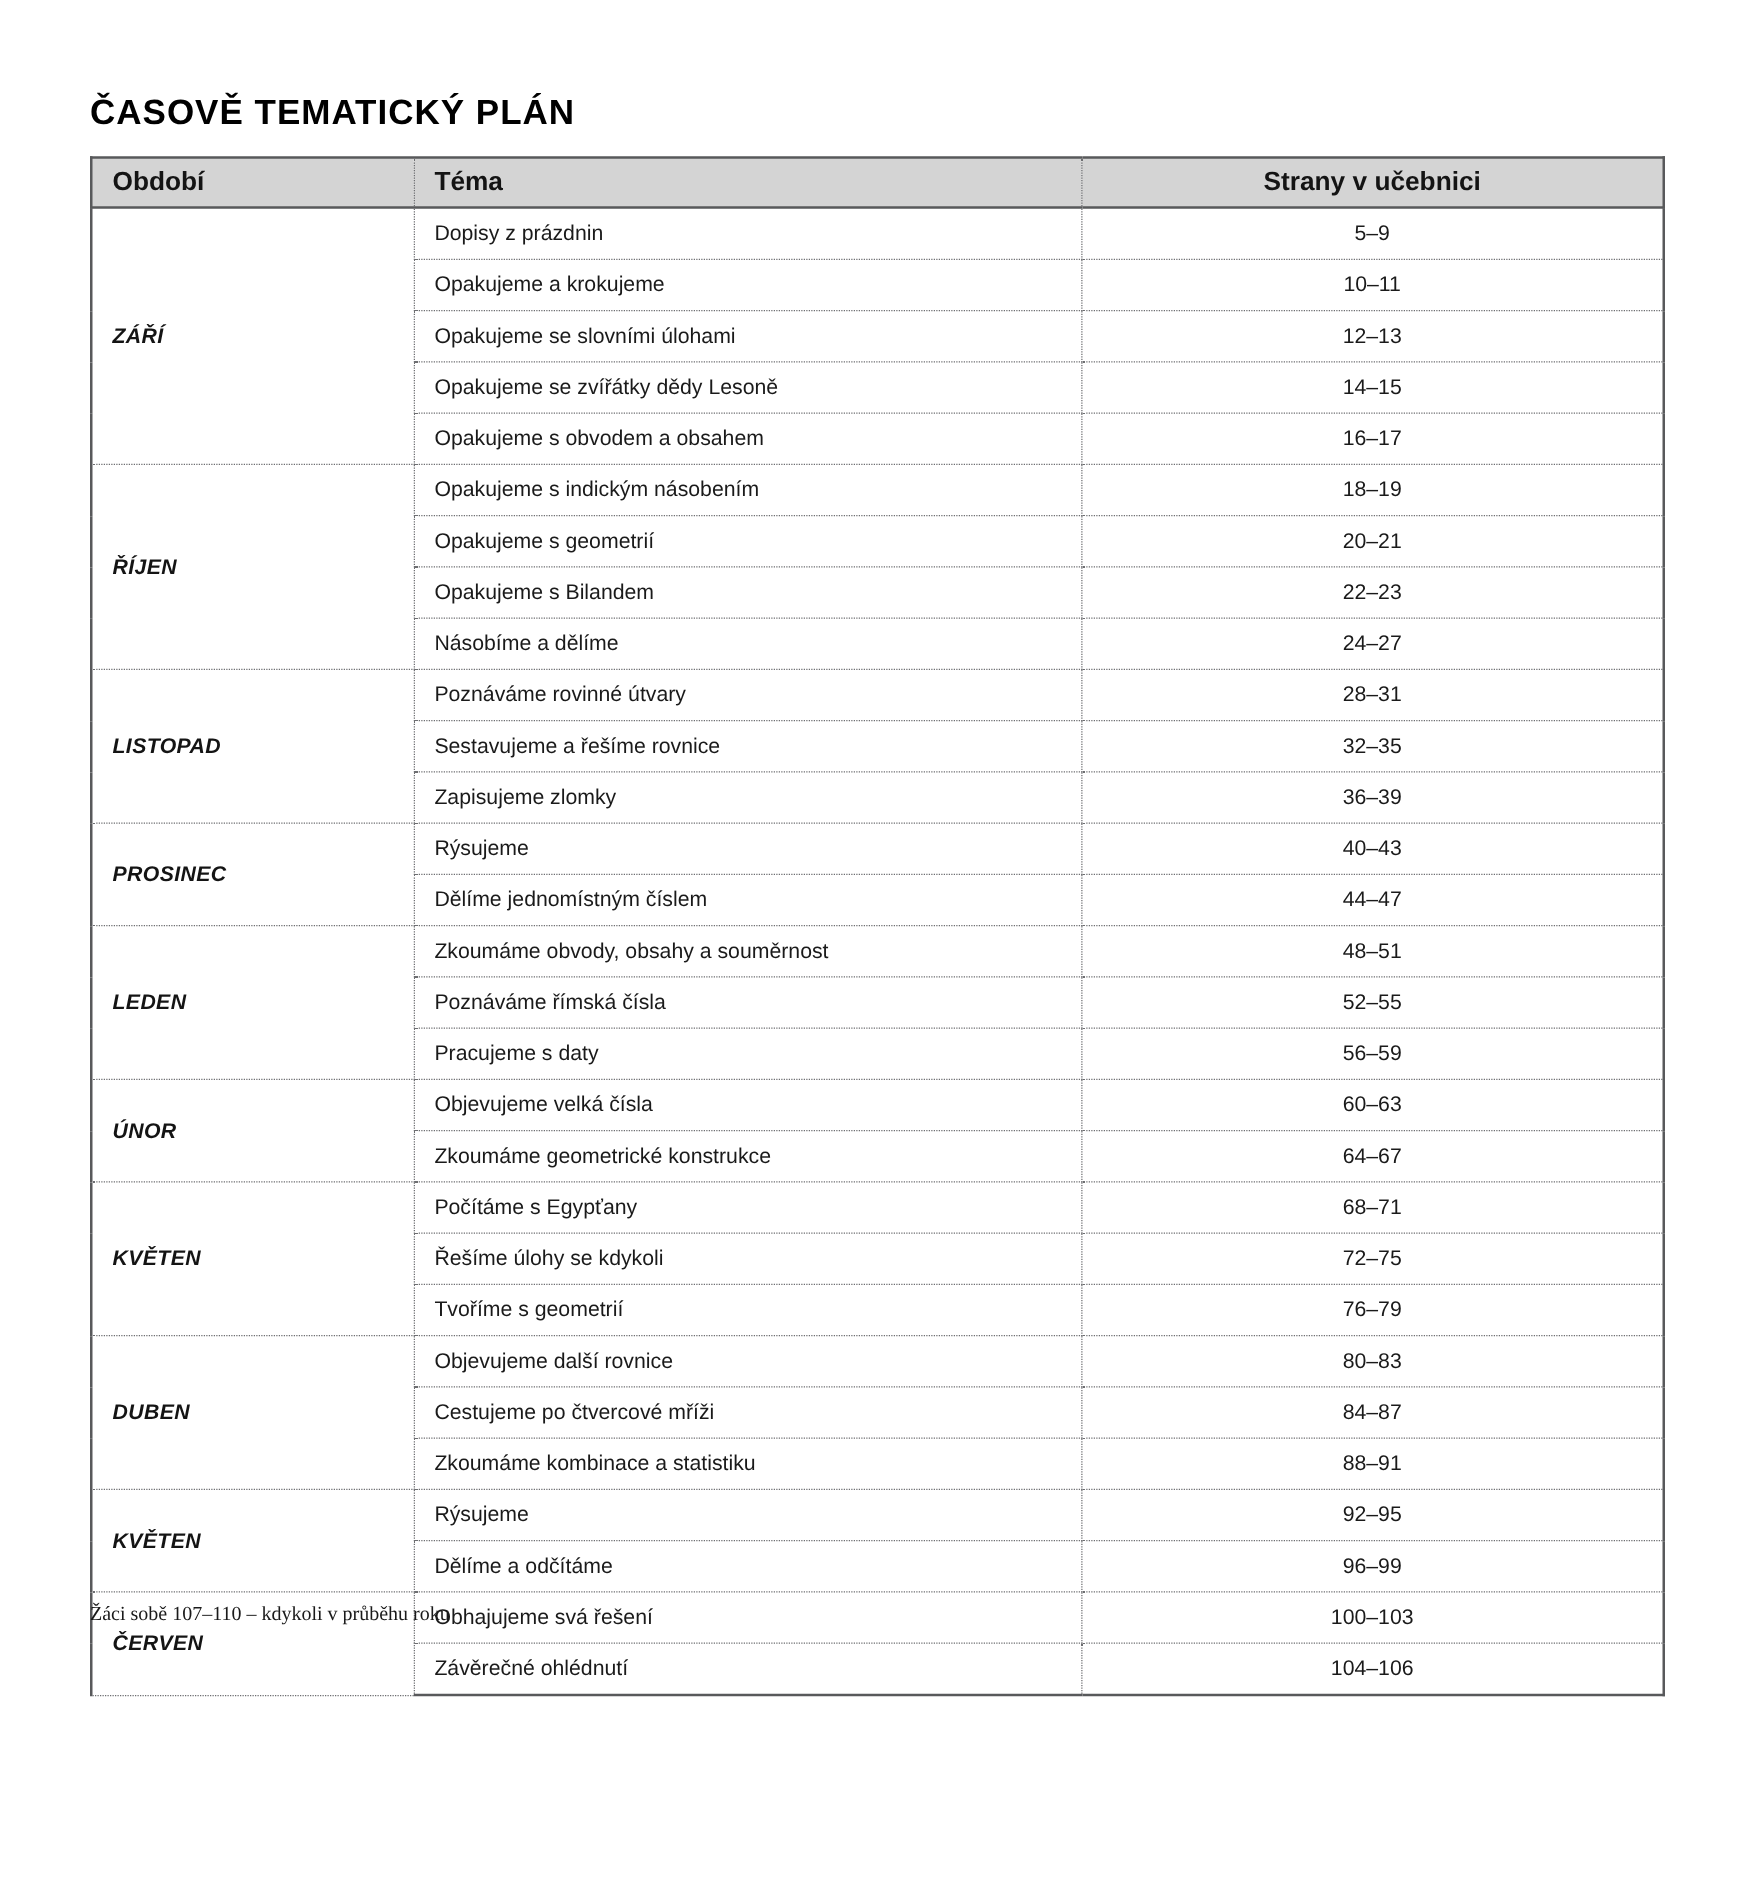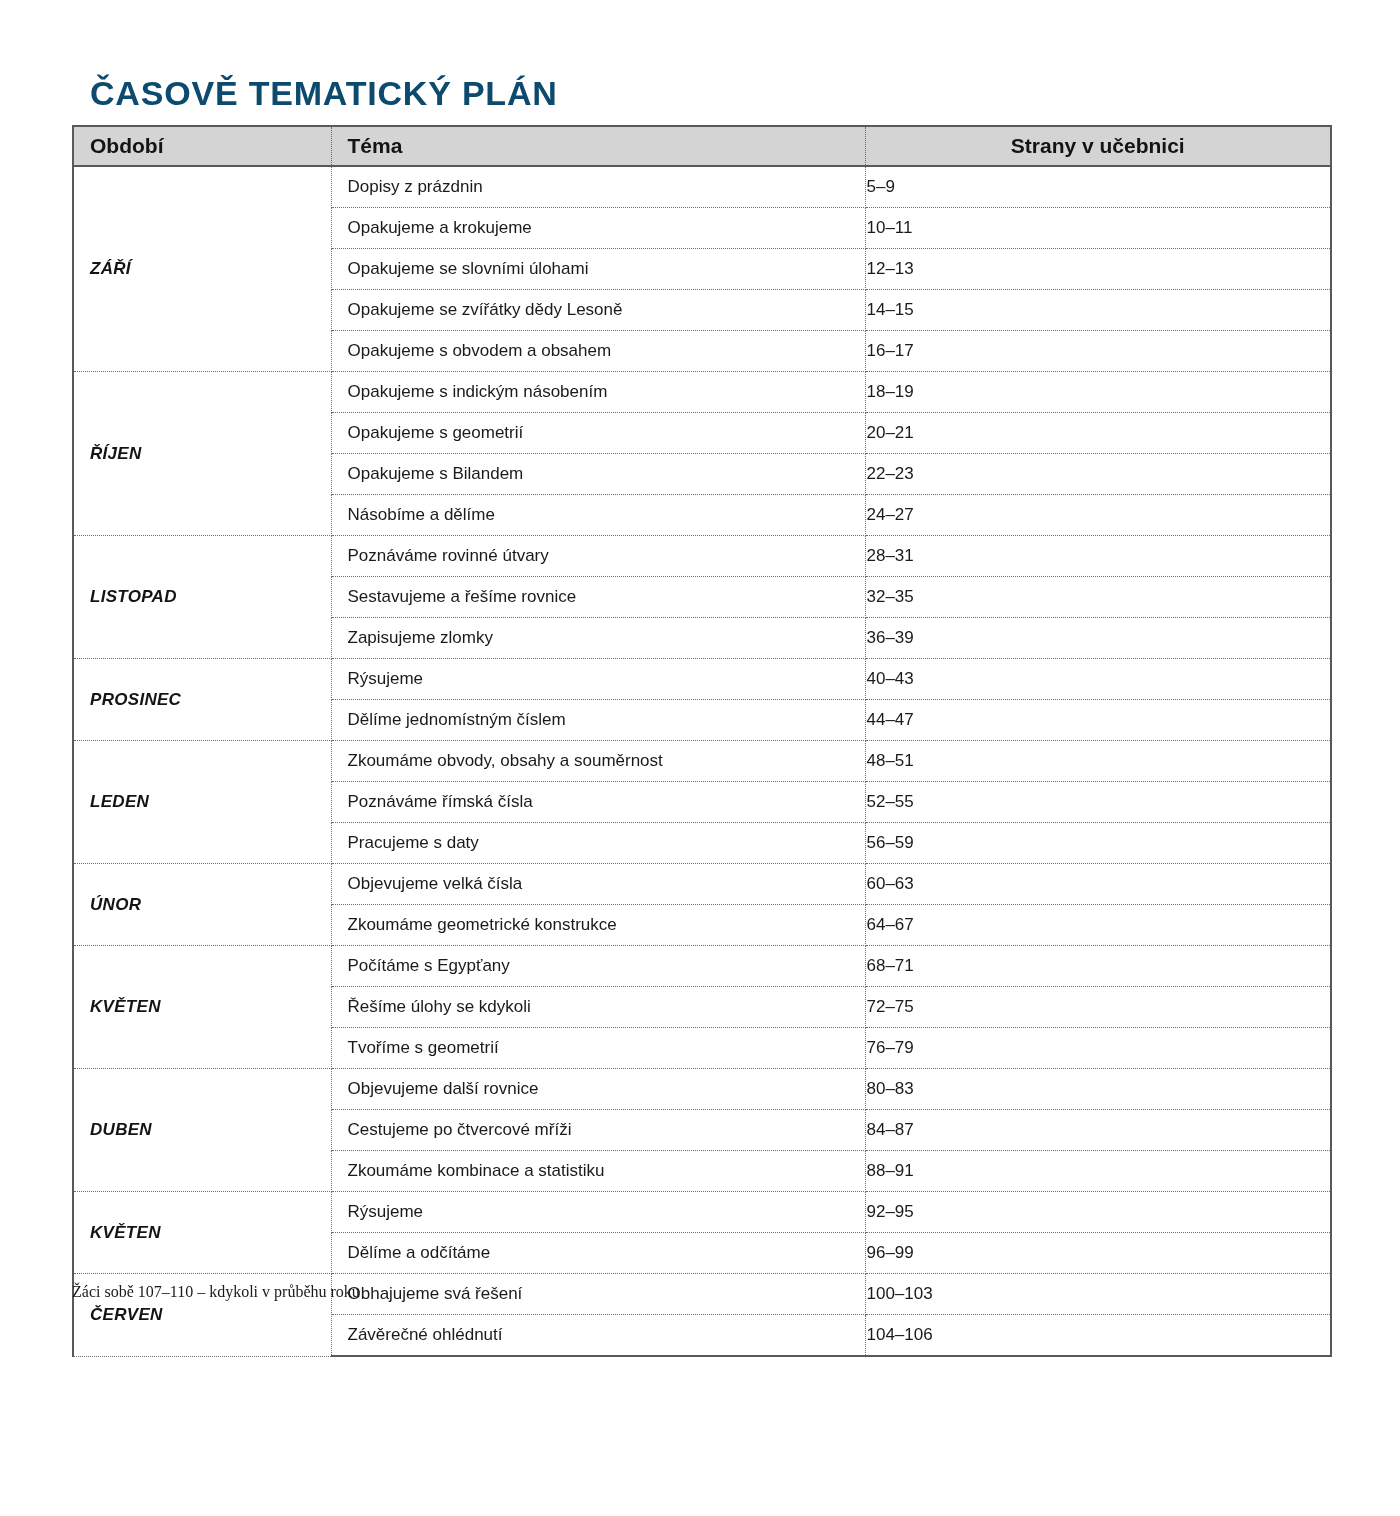--- a/index.html
+++ b/index.html
@@ -19,25 +19,24 @@
     position: absolute;
     left: 0;
     top: 0;
     width: 1400px;
     height: 1516px;
   }
   .title {
     position: absolute;
     left: 72px;
     top: 74px;
-    font-size: 34px;
+    font-size: 28px;
     font-weight: bold;
     letter-spacing: 0.8px;
-    color: #0c4a6e;
-    margin-left: 18px;
+    color: #000000;
   }
   .table-wrap {
     position: absolute;
     left: 72px;
     top: 125px;
     width: 1258px;
   }
   table.plan {
     border-collapse: collapse;
     width: 1258px;
@@ -89,20 +88,21 @@
   td.topic {
     background: #ececec;
     border-right: 1px dotted #6d6e71;
     border-bottom: 1px dotted #6d6e71;
     padding-left: 16px;
     color: #1a1a1a;
   }
   td.pages {
     border-right: 2px solid #58595b;
     border-bottom: 1px dotted #6d6e71;
+    text-align: center;
     color: #1a1a1a;
   }
   tr.group-start td.topic,
   tr.group-start td.pages {
     border-top: 1px dotted #6d6e71;
   }
   tbody tr.last-row td.topic,
   tbody tr.last-row td.pages,
   tbody tr.last-row td.period {
     border-bottom: 2px solid #58595b;

